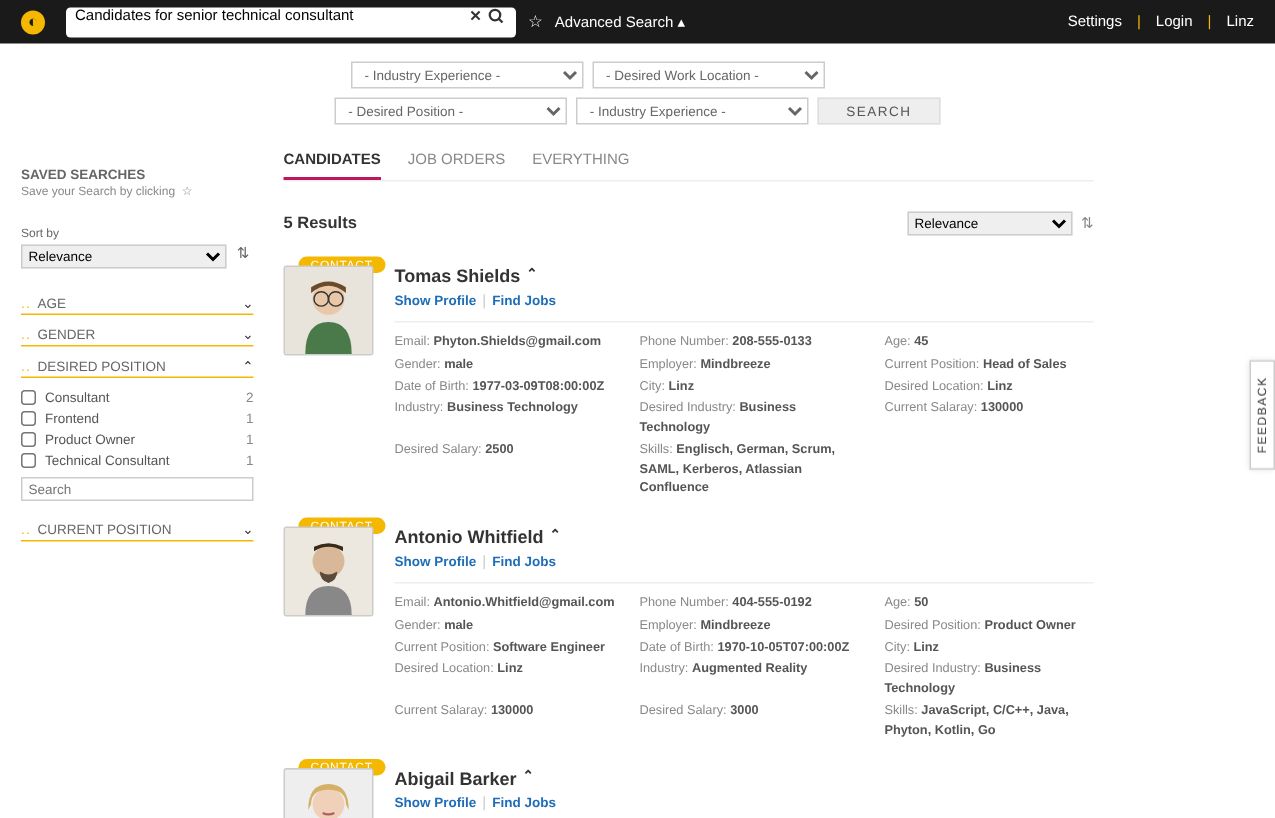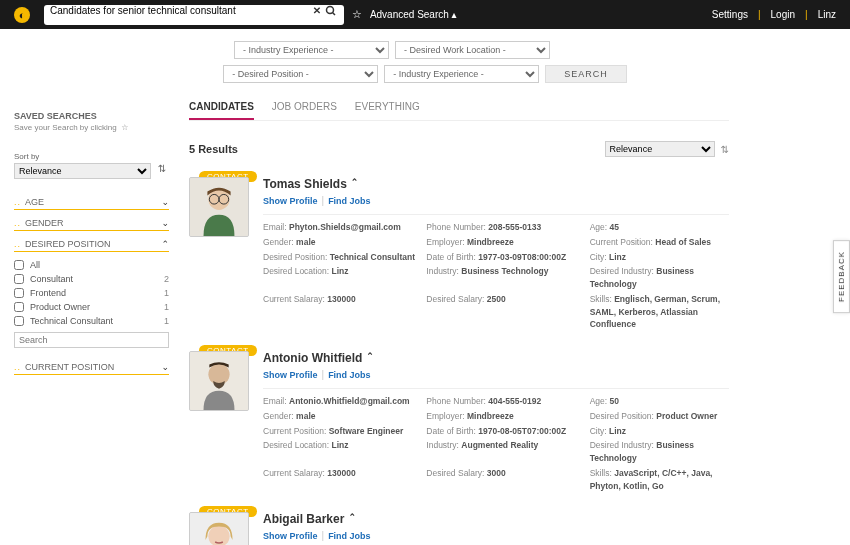--- a/index.html
+++ b/index.html
@@ -128,24 +128,20 @@
         </div>
     </div>
     <div class="facet" style="margin-top:8px">
       <div class="facet-h">
           <span class="dots">..</span>
           <span>DESIRED POSITION</span>
           <span class="chev">⌃</span>
         </div>
       <div class="facet-body" id="desired-opts"><label>
             <input type="checkbox" style="">
-            <span>All</span>
-            <span class="cnt"></span>
-          </label><label>
-            <input type="checkbox" style="">
             <span>Consultant</span>
             <span class="cnt">2</span>
           </label><label>
             <input type="checkbox" style="">
             <span>Frontend</span>
             <span class="cnt">1</span>
           </label><label>
             <input type="checkbox" style="">
             <span>Product Owner</span>
             <span class="cnt">1</span>
@@ -191,21 +187,20 @@
           <div class="info">
             <div class="name">Tomas Shields <span class="chev">⌃</span></div>
             <div class="links"><a>Show Profile</a><span class="sep">|</span><a>Find Jobs</a></div>
             <div class="meta">
               <div><span class="lbl">Email:</span> <b>Phyton.Shields@gmail.com</b></div>
               <div><span class="lbl">Phone Number:</span> <b>208-555-0133</b></div>
               <div><span class="lbl">Age:</span> <b>45</b></div>
               <div><span class="lbl">Gender:</span> <b>male</b></div>
               <div><span class="lbl">Employer:</span> <b>Mindbreeze</b></div>
               <div><span class="lbl">Current Position:</span> <b>Head of Sales</b></div>
-              <div><span class="lbl">Desired Position:</span> <b>Technical Consultant</b></div>
               <div><span class="lbl">Date of Birth:</span> <b>1977-03-09T08:00:00Z</b></div>
               <div><span class="lbl">City:</span> <b>Linz</b></div>
               <div><span class="lbl">Desired Location:</span> <b>Linz</b></div>
               <div><span class="lbl">Industry:</span> <b>Business Technology</b></div>
               <div><span class="lbl">Desired Industry:</span> <b>Business Technology</b></div>
               <div><span class="lbl">Current Salaray:</span> <b>130000</b></div>
               <div><span class="lbl">Desired Salary:</span> <b>2500</b></div>
               <div><span class="lbl">Skills:</span> <b>Englisch, German, Scrum, SAML, Kerberos, Atlassian Confluence</b></div>
             </div>
           </div>
@@ -225,21 +220,21 @@
             <div class="name">Antonio Whitfield <span class="chev">⌃</span></div>
             <div class="links"><a>Show Profile</a><span class="sep">|</span><a>Find Jobs</a></div>
             <div class="meta">
               <div><span class="lbl">Email:</span> <b>Antonio.Whitfield@gmail.com</b></div>
               <div><span class="lbl">Phone Number:</span> <b>404-555-0192</b></div>
               <div><span class="lbl">Age:</span> <b>50</b></div>
               <div><span class="lbl">Gender:</span> <b>male</b></div>
               <div><span class="lbl">Employer:</span> <b>Mindbreeze</b></div>
               <div><span class="lbl">Desired Position:</span> <b>Product Owner</b></div>
               <div><span class="lbl">Current Position:</span> <b>Software Engineer</b></div>
-              <div><span class="lbl">Date of Birth:</span> <b>1970-08-05T07:00:00Z</b></div>
+              <div><span class="lbl">Date of Birth:</span> <b>1970-10-05T07:00:00Z</b></div>
               <div><span class="lbl">City:</span> <b>Linz</b></div>
               <div><span class="lbl">Desired Location:</span> <b>Linz</b></div>
               <div><span class="lbl">Industry:</span> <b>Augmented Reality</b></div>
               <div><span class="lbl">Desired Industry:</span> <b>Business Technology</b></div>
               <div><span class="lbl">Current Salaray:</span> <b>130000</b></div>
               <div><span class="lbl">Desired Salary:</span> <b>3000</b></div>
               <div><span class="lbl">Skills:</span> <b>JavaScript, C/C++, Java, Phyton, Kotlin, Go</b></div>
             </div>
           </div>
         </div>

